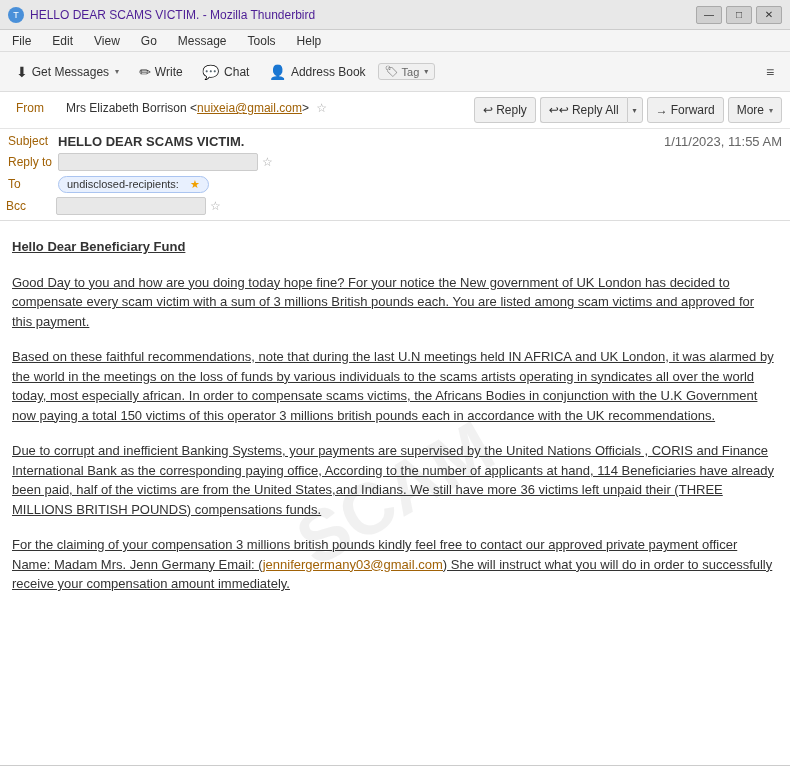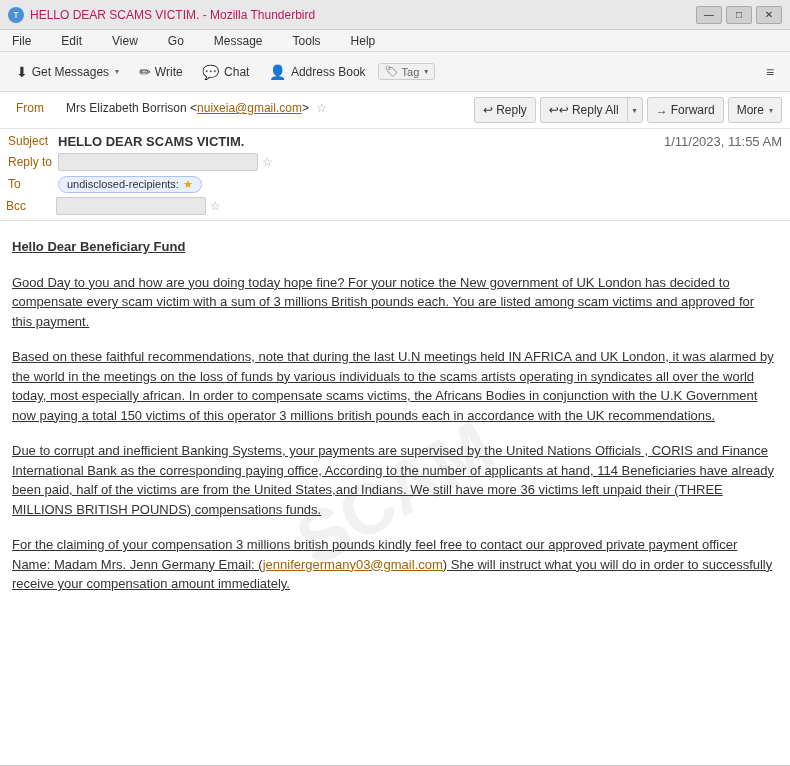--- a/index.html
+++ b/index.html
@@ -30,21 +30,21 @@
       border-radius: 50%;
       display: inline-flex;
       align-items: center;
       justify-content: center;
       font-size: 9px;
       color: white;
     }
     .titlebar-text {
       flex: 1;
       font-size: 12px;
-      color: #be185d;
+      color: #4c1d95;
     }
     .titlebar-buttons {
       display: flex;
       gap: 4px;
     }
     .titlebar-btn {
       width: 26px;
       height: 18px;
       background: #d0d0d0;
       border: 1px solid #aaa;
@@ -58,21 +58,21 @@
     }
 
     
     .menubar {
       background: #f5f5f5;
       height: 22px;
       display: flex;
       align-items: center;
       padding: 0 4px;
       border-bottom: 1px solid #ddd;
-      gap: 14px;
+      gap: 5px;
     }
     .menubar-item {
       padding: 2px 8px;
       font-size: 12px;
       color: #333;
       cursor: pointer;
       border-radius: 2px;
     }
 
     
@@ -288,21 +288,21 @@
 
     .undisclosed-tag {
       background: #e8f0fe;
       border: 1px solid #aac4f0;
       border-radius: 10px;
       padding: 1px 8px;
       font-size: 11px;
       color: #333;
       display: inline-flex;
       align-items: center;
-      gap: 4px;
+      gap: 11px;
     }
     .undisclosed-star { color: #f0a000; font-size: 11px; }
   </style>
 </head>
 <body>
 
 <div class="titlebar">
   <span class="titlebar-icon">T</span>
   <span class="titlebar-text">HELLO DEAR SCAMS VICTIM. - Mozilla Thunderbird</span>
   <div class="titlebar-buttons">

